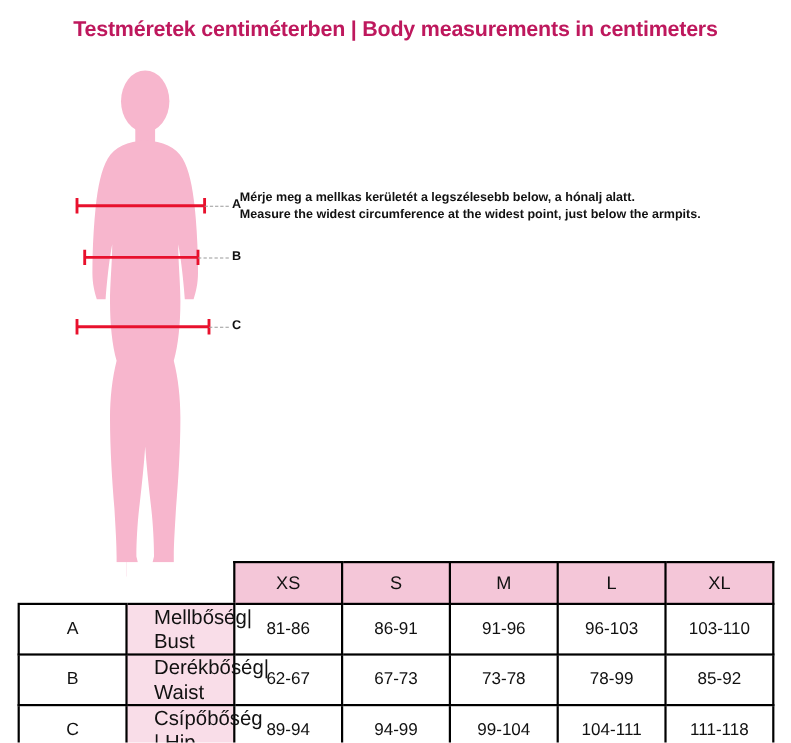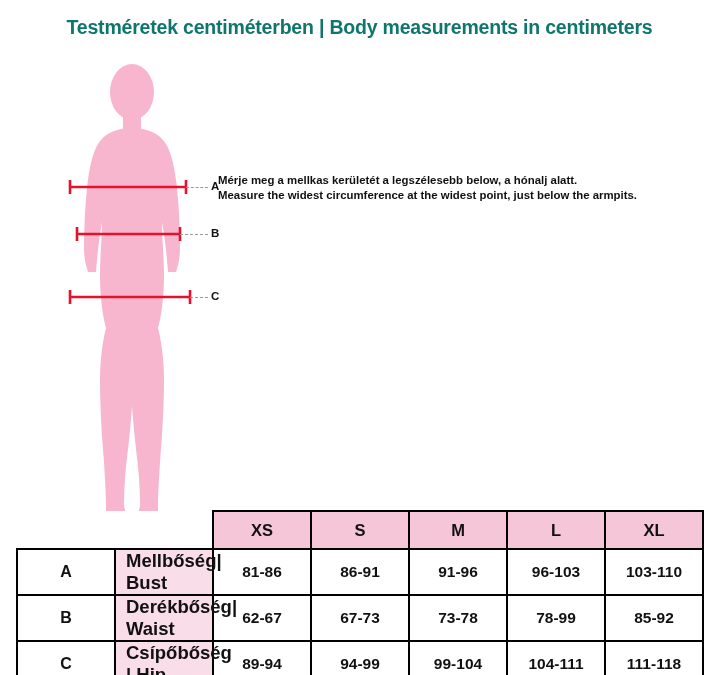--- a/index.html
+++ b/index.html
@@ -24,21 +24,21 @@
   
   #title {
     position: absolute;
     left: 0;
     top: 16px;
     width: 719px;
     text-align: center;
     font-size: 19.5px;
     font-weight: bold;
     letter-spacing: -0.2px;
-    color: #0f766e;
+    color: #be185d;
     white-space: nowrap;
   }
 
   
   #figure {
     position: absolute;
     left: 42px;
     top: 62px;
     width: 180px;
     height: 470px;
@@ -76,41 +76,41 @@
     width: 688px;
   }
   table {
     border-collapse: collapse;
     width: 688px;
     table-layout: fixed;
   }
   table td, table th {
     border: 2px solid #000000;
     text-align: center;
-    font-weight: bold;
+    font-weight: normal;
     color: #111111;
     padding: 0;
     height: 36px;
   }
   thead th {
     font-size: 16.5px;
     background: #f4c6d8;
   }
   thead th.blank-a, thead th.blank-b {
     background: #ffffff;
     border-left: none;
     border-top: none;
     border-right: none;
   }
   thead th.blank-a { border-left: none; }
   .col-letter { width: 34px; font-size: 16px; background:#ffffff; }
   .col-name {
     width: 204px;
     text-align: left;
-    padding-left: 10px;
+    padding-left: 24px;
     font-size: 18.5px;
     background: #f9dde8;
   }
   tbody td.val {
     font-size: 15.5px;
     background: #ffffff;
   }
   tbody tr td.col-letter { font-size: 16px; }
 </style>
 </head>

